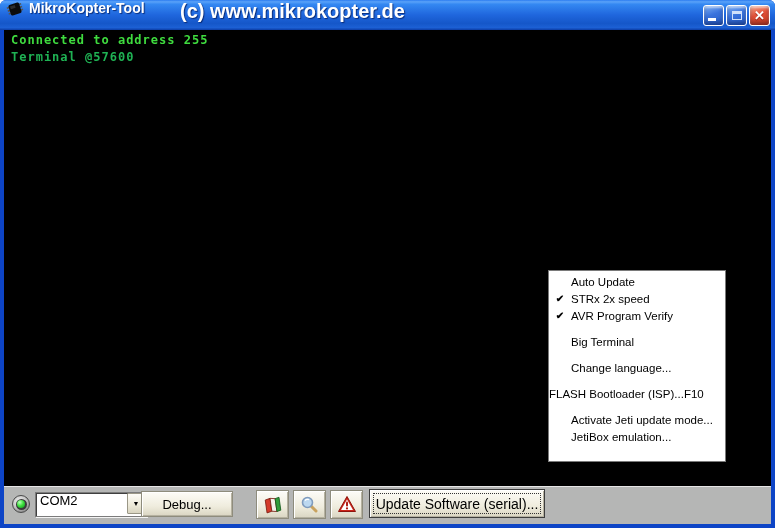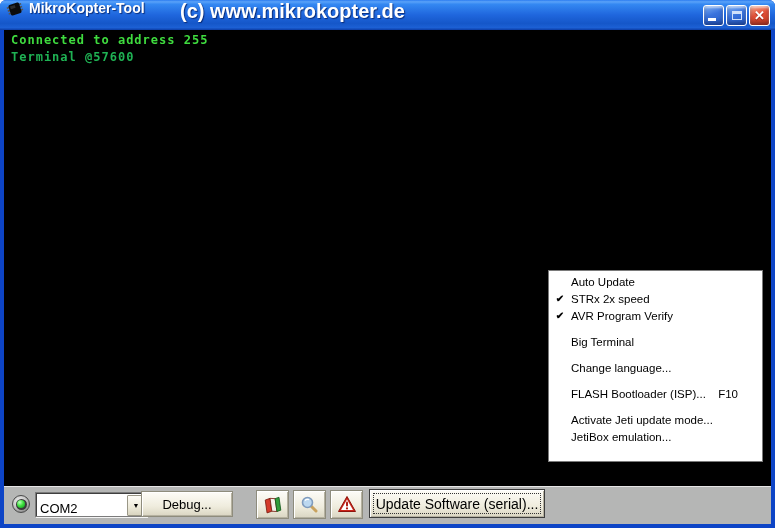--- a/index.html
+++ b/index.html
@@ -75,21 +75,21 @@
   .led-core {
     width:8px; height:8px; border-radius:50%;
     background:radial-gradient(circle at 35% 30%, #b9ffb9 0%, #3ee03e 45%, #0c8c1e 100%);
   }
 
   .combo {
     position:absolute; left:31px; top:5px; width:112px; height:25px;
     background:#fff;
     border:1px solid #7b7b7b;
     box-shadow:inset 1px 1px 0 #3f3f3f, 1px 1px 0 #f4f4f4;
-    display:flex; align-items:flex-end; cursor:pointer;
+    display:flex; align-items:flex-start; cursor:pointer;
   }
   .combo-value { flex:1; font-size:13px; color:#000; padding-left:4px; }
   .combo-arrow {
     width:18px; height:21px; margin-right:1px;
     background:linear-gradient(180deg,#fdfcf7 0%,#ece9d8 60%,#d8d4c0 100%);
     border:1px solid #9a9787; border-radius:1px;
     display:flex; align-items:center; justify-content:center;
     font-size:7px; color:#000;
   }
 
@@ -111,21 +111,21 @@
 
   .btn-update {
     position:absolute; left:365px; top:2px; width:176px; height:29px;
     font-size:14px; font-weight:normal;
     border:1px solid #3c3c3c;
     outline:1px dotted #333; outline-offset:-5px;
   }
 
   
   .menu {
-    position:absolute; left:548px; top:270px; width:215px;
+    position:absolute; left:548px; top:270px; width:178px;
     background:#fff; border:1px solid #7a7a7a;
     padding:2px 0; z-index:10;
     box-shadow:2px 2px 3px rgba(0,0,0,.45);
   }
   .menu-item {
     height:17px; display:flex; align-items:center;
     font-size:11.5px; color:#000; cursor:pointer; white-space:nowrap;
   }
   .mi-check { width:22px; text-align:center; font-size:10px; font-weight:bold; color:#000; }
   .mi-shortcut { margin-left:auto; padding-right:24px; }

